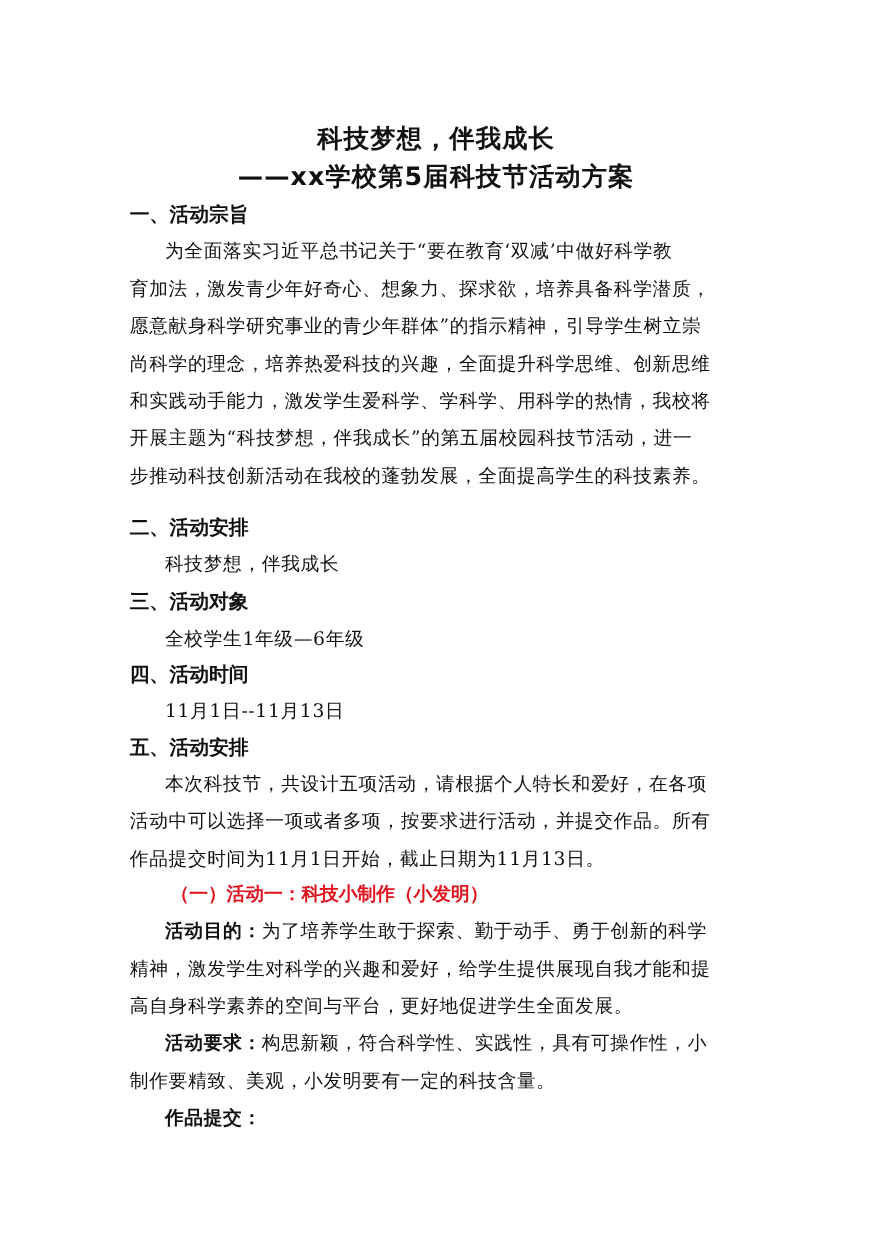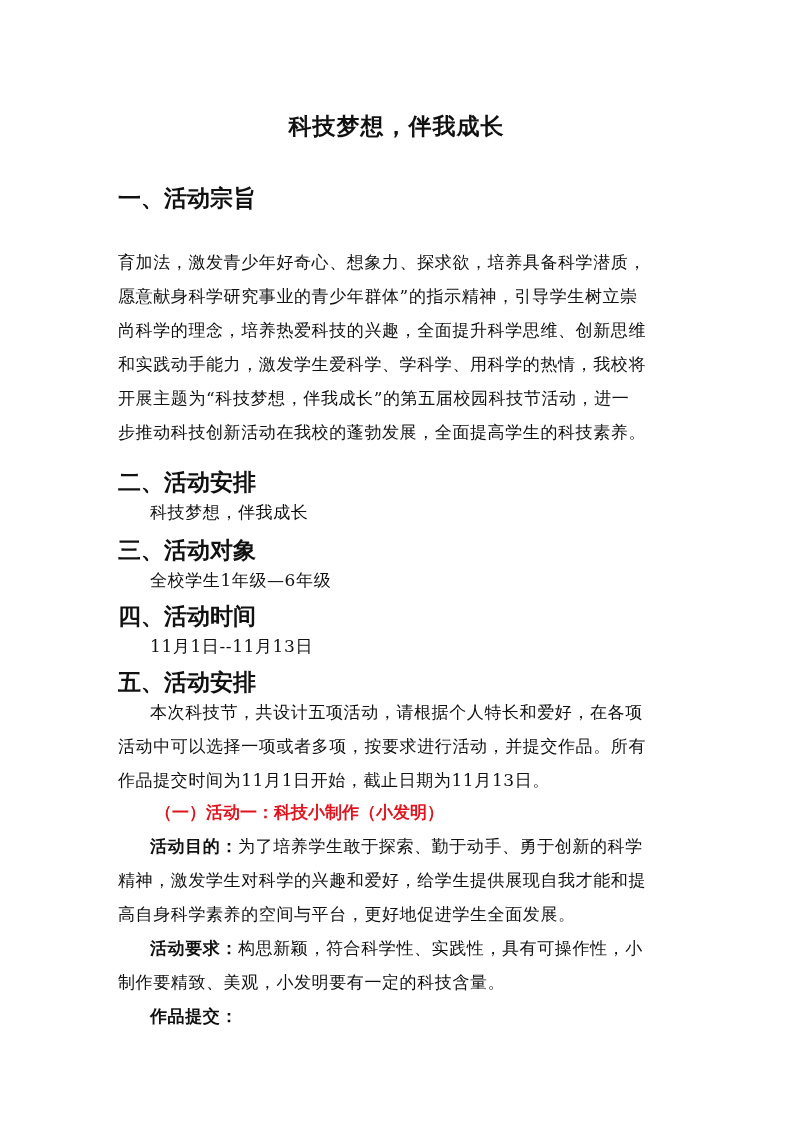--- a/index.html
+++ b/index.html
@@ -4,34 +4,36 @@
 <style>
   html, body { margin: 0; padding: 0; background: #ffffff; }
   body { width: 793px; height: 1122px; position: relative; overflow: hidden;
          font-family: "DejaVu Serif", "Liberation Serif", serif; color: #111; }
   .page { position: absolute; left: 0; top: 11px; width: 718px; height: 1122px; }
   .title { position: absolute; left: 0; width: 793px; text-align: center;
            font-family: "DejaVu Sans", "Liberation Sans", sans-serif; font-weight: bold; font-size: 23px; letter-spacing: 1px; }
   .t1 { top: 100px; }
   .t2 { top: 134px; }
   .h { position: absolute; left: 118px; font-family: Liberation Sans, sans-serif;
-       font-weight: bold; font-size: 23px; }
+       font-weight: bold; font-size: 18px; }
   .line { position: absolute; left: 118px; width: 560px; font-size: 17px; white-space: nowrap; letter-spacing: 0.6px; }
   .ind { left: 150px; }
   .red { position: absolute; left: 155px; font-family: "DejaVu Sans", "Liberation Sans", sans-serif;
          font-weight: bold; font-size: 17px; color: #e0141e; text-align: right; }
   b.lbl { font-family: "DejaVu Sans", "Liberation Sans", sans-serif; font-weight: bold; }
 </style>
 </head>
 <body>
 
 <div class="page">
   <div class="title t1">科技梦想，伴我成长</div>
+  <div class="title t2">——xx学校第5届科技节活动方案</div>
 
   <div class="h" style="top:172px">一、活动宗旨</div>
+  <div class="line ind" style="top:206px">为全面落实习近平总书记关于“要在教育‘双减’中做好科学教</div>
   <div class="line" style="top:274px">愿意献身科学研究事业的青少年群体”的指示精神，引导学生树立崇</div>
   <div class="line" style="top:240px">育加法，激发青少年好奇心、想象力、探求欲，培养具备科学潜质，</div>
   <div class="line" style="top:308px">尚科学的理念，培养热爱科技的兴趣，全面提升科学思维、创新思维</div>
   <div class="line" style="top:342px">和实践动手能力，激发学生爱科学、学科学、用科学的热情，我校将</div>
   <div class="line" style="top:376px">开展主题为“科技梦想，伴我成长”的第五届校园科技节活动，进一</div>
   <div class="line" style="top:410px">步推动科技创新活动在我校的蓬勃发展，全面提高学生的科技素养。</div>
 
   <div class="h" style="top:456px">二、活动安排</div>
   <div class="line ind" style="top:490px">科技梦想，伴我成长</div>
 

